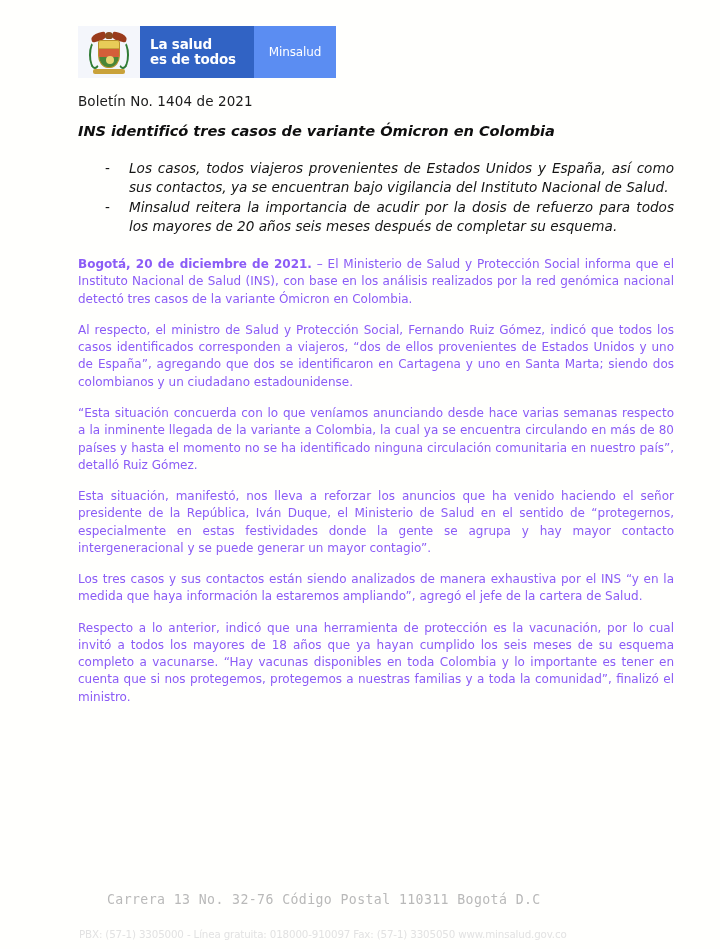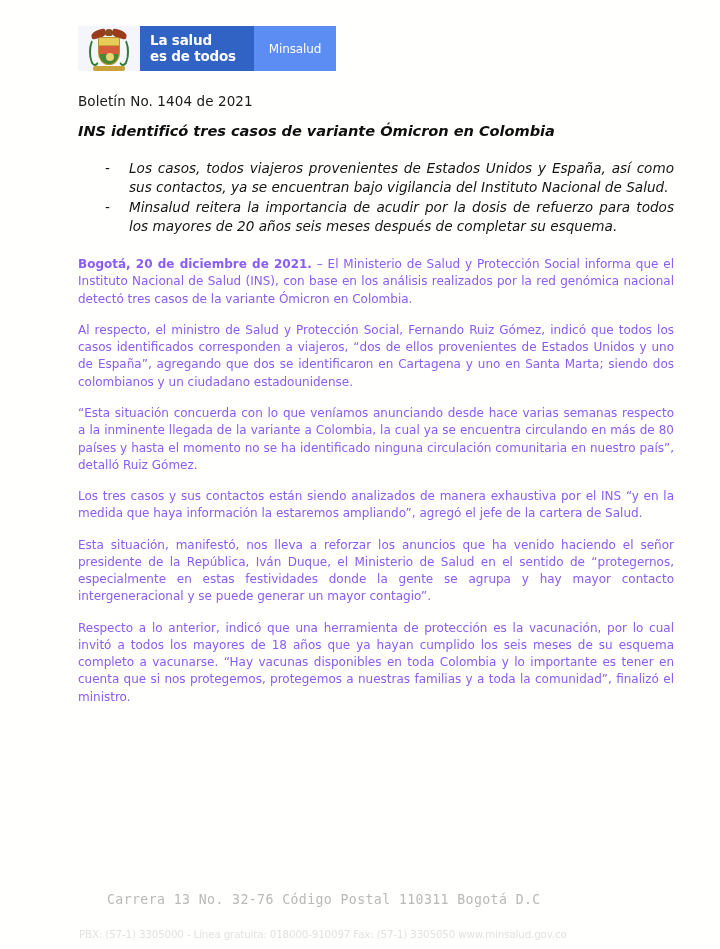--- a/index.html
+++ b/index.html
@@ -23,21 +23,21 @@
     height: 949px;
     background: #fffffd;
   }
 
   
   .logo-bar {
     position: absolute;
     left: 78px;
     top: 26px;
     width: 258px;
-    height: 45px;
+    height: 52px;
     display: flex;
     align-items: stretch;
   }
   .logo-emblem-panel {
     width: 62px;
     background: #f4f6fb;
     display: flex;
     align-items: center;
     justify-content: center;
   }
@@ -269,22 +269,22 @@
         <span>Minsalud reitera la importancia de acudir por la dosis de refuerzo para todos los mayores de 20 años seis meses después de completar su esquema.</span>
       </li>
     </ul>
 
     <div class="par-block">
       <p class="body-par">
         <span class="bold-lead">Bogotá, 20 de diciembre de 2021.</span><span> – El Ministerio de Salud y Protección Social informa que el Instituto Nacional de Salud (INS), con base en los análisis realizados por la red genómica nacional detectó tres casos de la variante Ómicron en Colombia.</span>
       </p>
       <p class="body-par">Al respecto, el ministro de Salud y Protección Social, Fernando Ruiz Gómez, indicó que todos los casos identificados corresponden a viajeros, “dos de ellos provenientes de Estados Unidos y uno de España”, agregando que dos se identificaron en Cartagena y uno en Santa Marta; siendo dos colombianos y un ciudadano estadounidense.</p>
       <p class="body-par">“Esta situación concuerda con lo que veníamos anunciando desde hace varias semanas respecto a la inminente llegada de la variante a Colombia, la cual ya se encuentra circulando en más de 80 países y hasta el momento no se ha identificado ninguna circulación comunitaria en nuestro país”, detalló Ruiz Gómez.</p>
+      <p class="body-par">Esta situación, manifestó, nos lleva a reforzar los anuncios que ha venido haciendo el señor presidente de la República, Iván Duque, el Ministerio de Salud en el sentido de “protegernos, especialmente en estas festividades donde la gente se agrupa y hay mayor contacto intergeneracional y se puede generar un mayor contagio”.</p>
       <p class="body-par">Los tres casos y sus contactos están siendo analizados de manera exhaustiva por el INS “y en la medida que haya información la estaremos ampliando”, agregó el jefe de la cartera de Salud.</p>
-      <p class="body-par">Esta situación, manifestó, nos lleva a reforzar los anuncios que ha venido haciendo el señor presidente de la República, Iván Duque, el Ministerio de Salud en el sentido de “protegernos, especialmente en estas festividades donde la gente se agrupa y hay mayor contacto intergeneracional y se puede generar un mayor contagio”.</p>
       <p class="body-par">Respecto a lo anterior, indicó que una herramienta de protección es la vacunación, por lo cual invitó a todos los mayores de 18 años que ya hayan cumplido los seis meses de su esquema completo a vacunarse. “Hay vacunas disponibles en toda Colombia y lo importante es tener en cuenta que si nos protegemos, protegemos a nuestras familias y a toda la comunidad”, finalizó el ministro.</p>
     </div>
   </div>
 
   <div class="footer">
     <div class="footer-line1">Carrera 13 No. 32-76 Código Postal 110311 Bogotá D.C</div>
     <div class="footer-line2">PBX: (57-1) 3305000 - Línea gratuita: 018000-910097 Fax: (57-1) 3305050 www.minsalud.gov.co</div>
   </div>
 
 </div>

